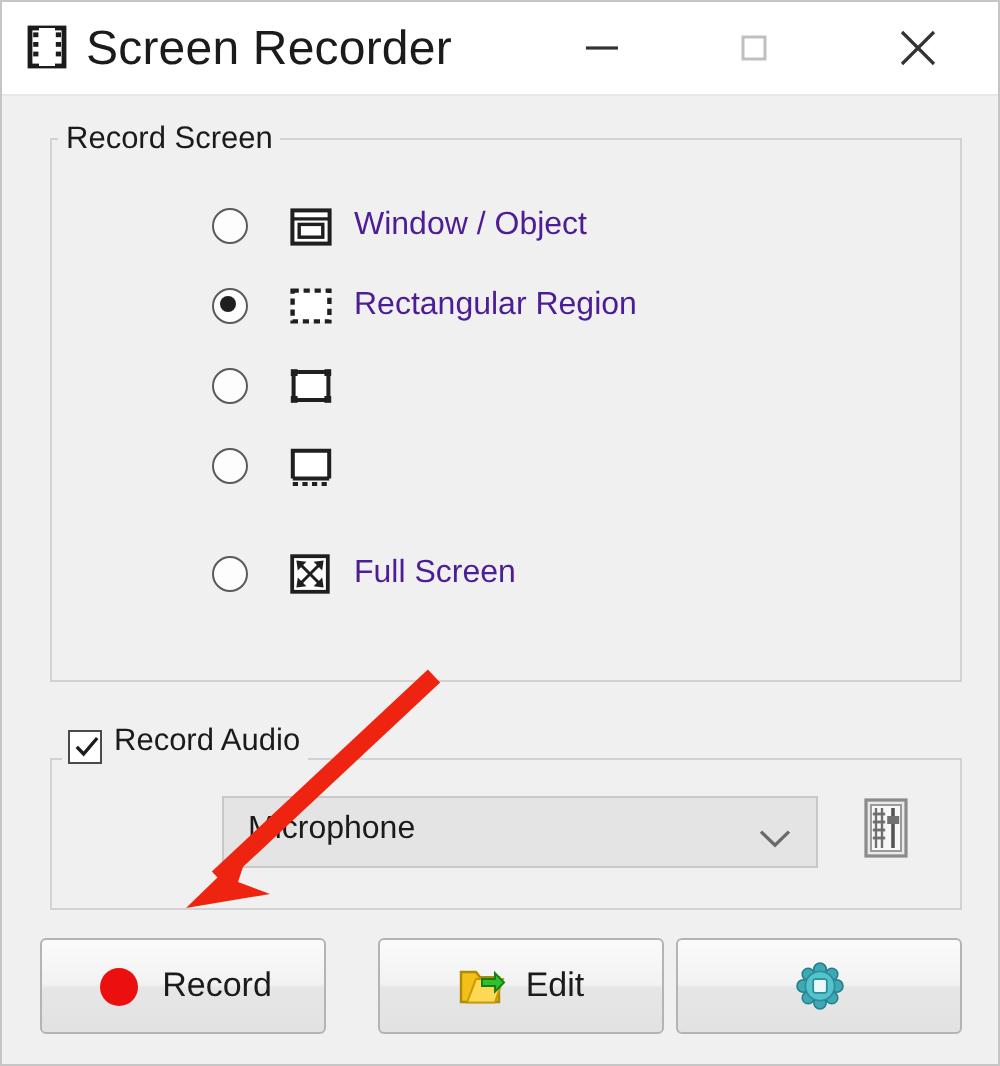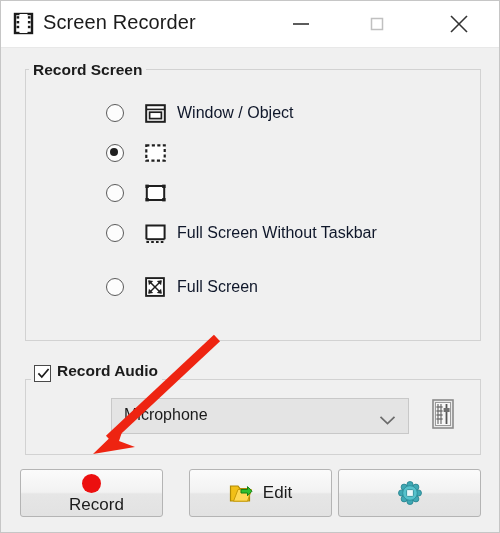--- a/index.html
+++ b/index.html
@@ -30,21 +30,21 @@
     border-bottom: 1px solid #e8e8e8;
   }
   #app-icon {
     position: absolute;
     left: 11px; top: 11px;
     width: 23px; height: 23px;
   }
   #window-title {
     position: absolute;
     left: 42px; top: 10px;
-    font-size: 20px;
+    font-size: 24px;
     color: #1b1b1b;
     letter-spacing: 0.1px;
     white-space: nowrap;
   }
   .win-btn {
     position: absolute;
     top: 0;
     width: 60px;
     height: 45px;
     background: transparent;
@@ -72,21 +72,20 @@
     left: 22px; top: 378px;
     width: 456px; height: 76px;
   }
   .group-legend {
     position: absolute;
     background: #f0f0f0;
     font-size: 15.5px;
     color: #1b1b1b;
     padding: 0 4px;
     white-space: nowrap;
-    font-weight: bold;
   }
   #legend-record-screen {
     left: 28px; top: 60px;
   }
   #legend-record-audio {
     left: 30px; top: 361px;
     padding-left: 26px;
   }
 
   
@@ -119,21 +118,21 @@
     width: 22px; height: 22px;
     margin-left: 20px;
     flex: 0 0 auto;
     display: flex;
     align-items: center;
     justify-content: center;
   }
   .radio-label {
     margin-left: 11px;
     font-size: 16px;
-    color: #0f172a;
+    color: #4c1d95;
     white-space: nowrap;
   }
 
   
   #chk-record-audio {
     position: absolute;
     left: 33px; top: 364px;
     width: 17px; height: 17px;
     border: 1.5px solid #4a4a4a;
     background: #ffffff;
@@ -180,21 +179,21 @@
     height: 48px;
     border: 1px solid #b4b4b4;
     border-radius: 3px;
     background: linear-gradient(to bottom, #fbfbfb 0%, #f2f2f2 48%, #e6e6e6 52%, #e2e2e2 100%);
     display: flex;
     align-items: center;
     justify-content: center;
     box-sizing: border-box;
     cursor: default;
   }
-  #btn-record  { left: 19px;  width: 143px; flex-direction: column; }
+  #btn-record  { left: 19px;  width: 143px; }
   #btn-edit    { left: 188px; width: 143px; }
   #btn-options { left: 337px; width: 143px; }
   .action-icon {
     width: 24px; height: 24px;
     flex: 0 0 auto;
     display: flex;
     align-items: center;
     justify-content: center;
   }
   .action-label {
@@ -280,20 +279,21 @@
     <span class="radio-label">Window / Object</span>
   </div>
 
   <div class="radio-row" style="top:137px">
     <span class="radio-mark checked"></span>
     <span class="radio-glyph">
       <svg width="21" height="18" viewBox="0 0 21 18">
         <rect x="1.3" y="1.3" width="18.4" height="15.4" fill="#ffffff" stroke="#1f1f1f" stroke-width="2.2" stroke-dasharray="3.1,2.4"></rect>
       </svg>
     </span>
+    <span class="radio-label">Rectangular Region</span>
   </div>
 
   <div class="radio-row" style="top:177px">
     <span class="radio-mark"></span>
     <span class="radio-glyph">
       <svg width="21" height="18" viewBox="0 0 21 18">
         <rect x="1.8" y="2" width="17.4" height="14" fill="#ffffff" stroke="#1f1f1f" stroke-width="2"></rect>
         <rect x="0.4" y="0.6" width="3.4" height="3.4" fill="#1f1f1f"></rect>
         <rect x="17.2" y="0.6" width="3.4" height="3.4" fill="#1f1f1f"></rect>
         <rect x="0.4" y="14" width="3.4" height="3.4" fill="#1f1f1f"></rect>
@@ -304,21 +304,20 @@
 
   <div class="radio-row" style="top:217px">
     <span class="radio-mark"></span>
     <span class="radio-glyph">
       <svg width="21" height="19" viewBox="0 0 21 19">
         <path d="M1.4 15.2 V1.4 H19.6 V15.2" fill="#ffffff" stroke="#1f1f1f" stroke-width="2"></path>
         <line x1="1.4" y1="15.2" x2="19.6" y2="15.2" stroke="#1f1f1f" stroke-width="2"></line>
         <line x1="1.4" y1="18" x2="19.6" y2="18" stroke="#1f1f1f" stroke-width="2" stroke-dasharray="2.6,2.2"></line>
       </svg>
     </span>
-    <span class="radio-label">Full Screen Without Taskbar</span>
   </div>
 
   <div class="radio-row" style="top:271px">
     <span class="radio-mark"></span>
     <span class="radio-glyph">
       <svg width="20" height="20" viewBox="0 0 20 20">
         <rect x="1.1" y="1.1" width="17.8" height="17.8" fill="#ffffff" stroke="#1f1f1f" stroke-width="1.9"></rect>
         <line x1="4" y1="4" x2="16" y2="16" stroke="#1f1f1f" stroke-width="1.5"></line>
         <line x1="16" y1="4" x2="4" y2="16" stroke="#1f1f1f" stroke-width="1.5"></line>
         <polygon points="3.2,3.2 8.2,3.9 3.9,8.2" fill="#1f1f1f"></polygon>

